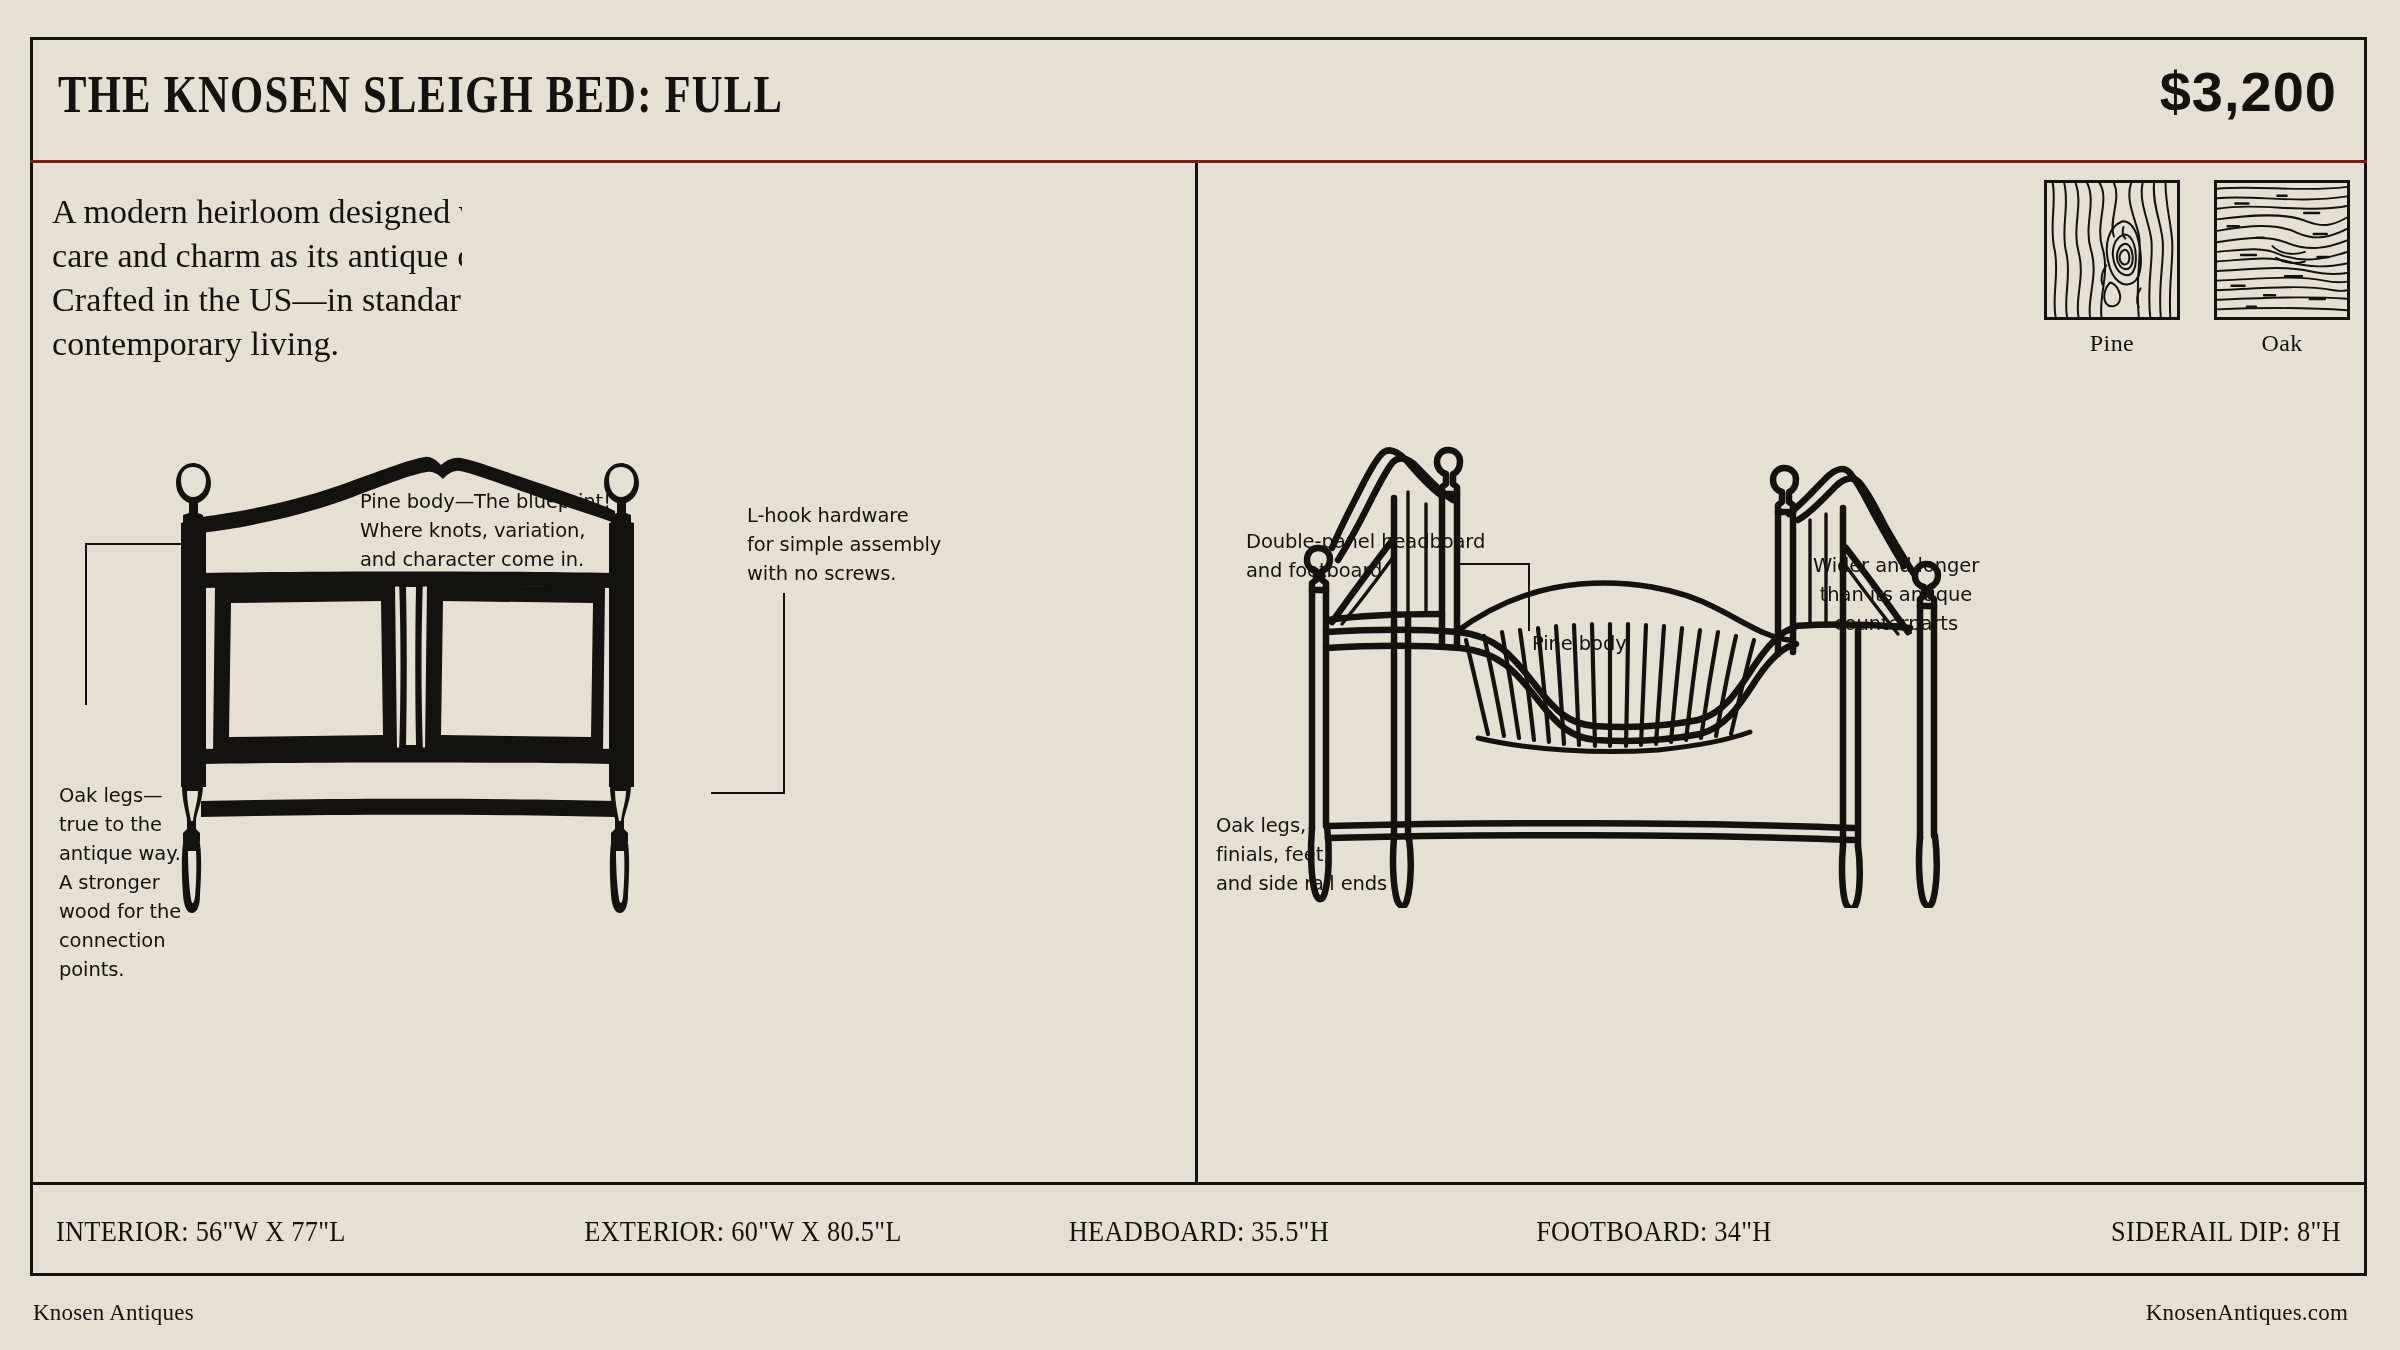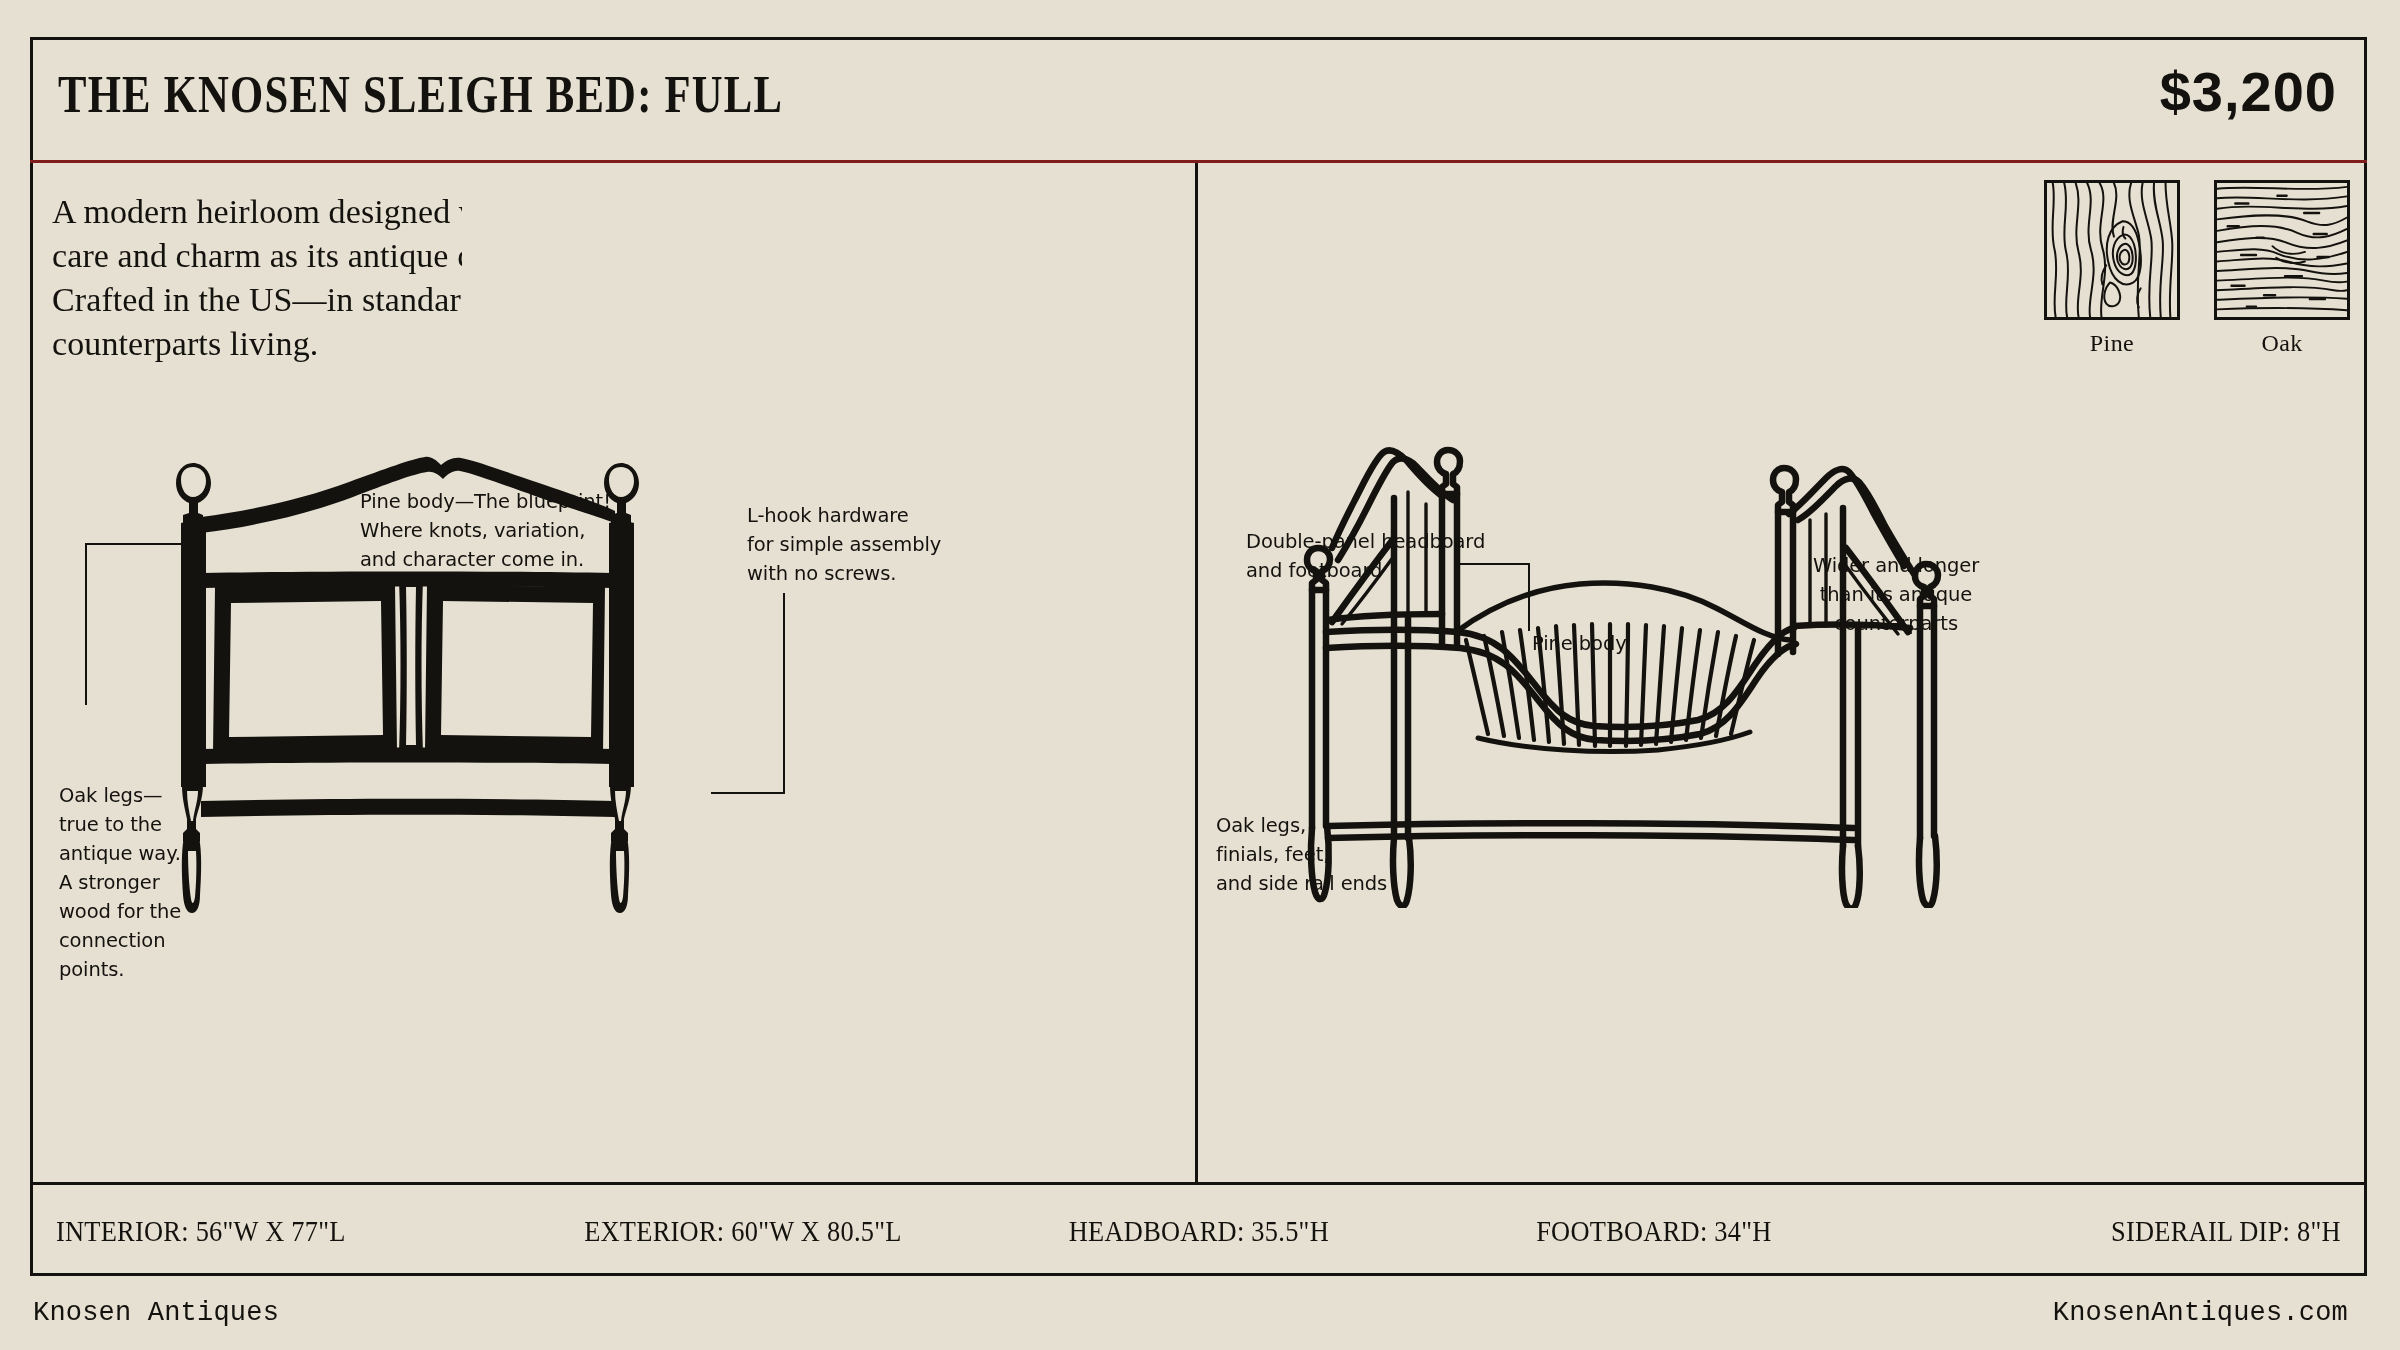--- a/index.html
+++ b/index.html
@@ -122,22 +122,22 @@
   .spec.s2{text-align:center;}
   .spec.s3{text-align:center;}
   .spec.s4{text-align:right;padding-right:26px;transform-origin:right center;}
 
   
   .footer{
     position:absolute;left:30px;top:1276px;width:2340px;height:74px;
     display:flex;align-items:center;justify-content:space-between;
   }
   .footer span{
-    font-family:Liberation Mono, monospace;
-    font-size:27px;
+    font-family:Liberation Serif, serif;
+    font-size:23px;
     letter-spacing:0.2px;
   }
   .footer .fl{margin-left:3px;}
   .footer .fr{margin-right:22px;}
 </style>
 </head>
 <body>
 
 <div class="sheet">
 
@@ -147,21 +147,21 @@
     <div class="title">THE KNOSEN SLEIGH BED: FULL</div>
     <div class="price">$3,200</div>
   </div>
 
   <div class="divider"></div>
 
   <div class="intro">
     <div>A modern heirloom designed with the s</div>
     <div>care and charm as its antique counterp</div>
     <div>Crafted in the US—in standard sizing—</div>
-    <div>counterparts living.</div>
+    <div>contemporary living.</div>
   </div>
 
   <div class="swatches">
     <div class="swatch">
       <div class="box">
         <svg viewBox="0 0 136 140" width="130" height="134" preserveAspectRatio="none">
           <g fill="none" stroke="#14120e" stroke-width="2.1" stroke-linecap="round">
             <path d="M6 0 C10 22 2 46 8 70 C13 94 5 118 9 140"></path>
             <path d="M18 0 C24 24 14 48 20 72 C26 96 17 120 21 140"></path>
             <path d="M30 0 C38 22 26 46 33 72 C40 98 29 120 33 140"></path>

